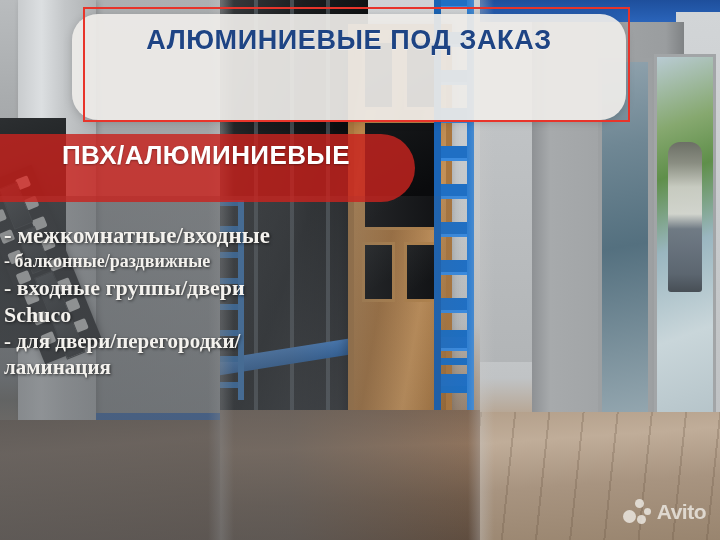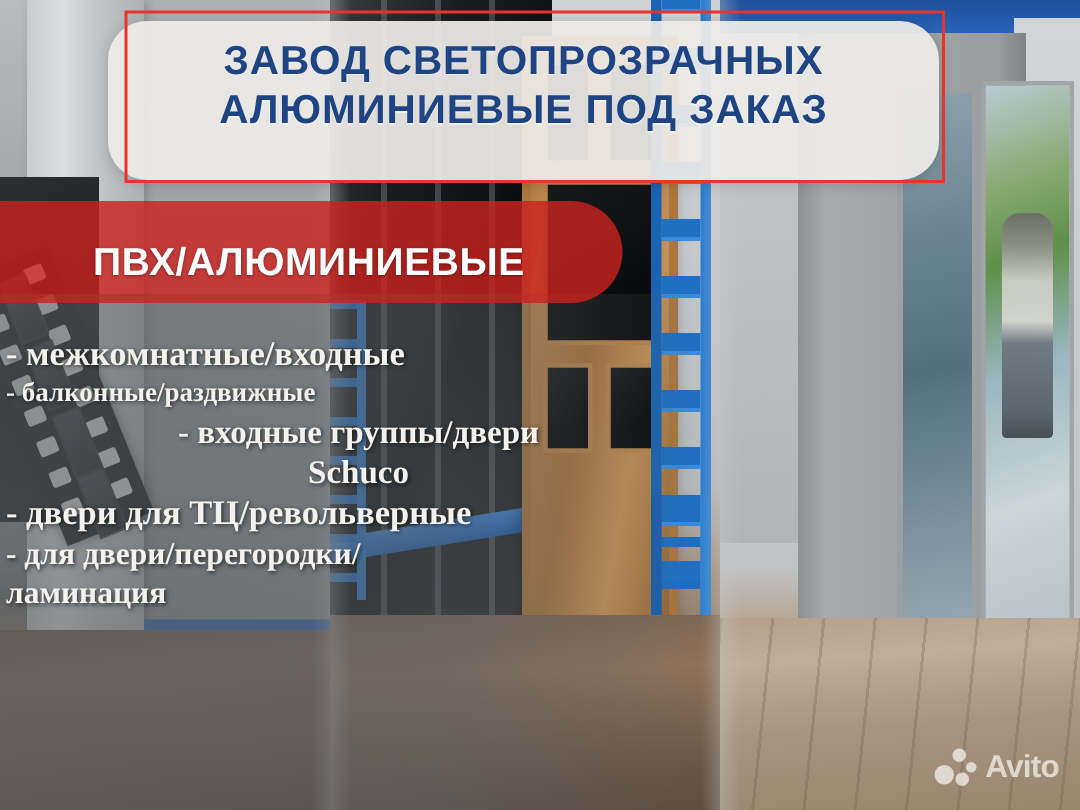--- a/index.html
+++ b/index.html
@@ -231,39 +231,38 @@
   .red-banner-text {
     position:absolute; left:0; top:140px; width:412px;
     text-align:center;
     color:#ffffff;
     font-family:"Liberation Sans", sans-serif;
     font-weight:bold;
     font-size:26px;
     line-height:30px;
     letter-spacing:.4px;
     text-shadow: 0 1px 2px rgba(0,0,0,.35);
-    margin-top: 19px;
   }
 
   
   .bullets {
     position:absolute; left:4px; top:222px; width:470px;
     color:#f4f2ee;
     font-family:"Liberation Serif", serif;
     font-weight:bold;
     text-shadow: 1px 1px 3px rgba(0,0,0,.65);
   }
   .bullets .li {
     display:block;
     white-space:pre-line;
   }
   .b1 { font-size:23px; line-height:27px; }
   .b2 { font-size:18px; line-height:25px; }
   .b3 { font-size:23px; line-height:28px; }
-  .b4 { font-size:22px; line-height:27px;text-align:center; }
+  .b4 { font-size:22px; line-height:27px; }
   .b5 { font-size:23px; line-height:28px; }
   .b6 { font-size:21px; line-height:26px; }
   .b7 { font-size:21px; line-height:26px; }
 
   
   .avito {
     position:absolute; right:14px; bottom:12px;
     display:flex; align-items:center; gap:6px;
     opacity:.80;
   }
@@ -356,36 +355,34 @@
     <span class="film-frame" style="top:10px"></span>
     <span class="film-frame" style="top:58px"></span>
     <span class="film-frame" style="top:106px"></span>
     <span class="film-frame" style="top:150px"></span>
   </div>
 
   <div class="text-tint"></div>
 
   <div class="header-box"></div>
   <div class="header-text">
-    <div>ЗАВОД СВЕТОПРОЗРАЧНЫХ</div>
     <div>АЛЮМИНИЕВЫЕ ПОД ЗАКАЗ</div>
   </div>
   <div class="red-outline"></div>
 
   <div class="red-banner"></div>
   <div class="red-banner-text">
     <div>ПВХ/АЛЮМИНИЕВЫЕ</div>
   </div>
 
   <div class="bullets">
     <span class="li b1">- межкомнатные/входные</span>
     <span class="li b2">- балконные/раздвижные</span>
     <span class="li b4">- входные группы/двери
 Schuco</span>
-    <span class="li b5">- двери для ТЦ/револьверные</span>
     <span class="li b7">- для двери/перегородки/
 ламинация</span>
   </div>
 
   <div class="avito">
     <span class="logo">
       <i class="c1"></i>
         <i class="c2"></i>
         <i class="c3"></i>
         <i class="c4"></i>

